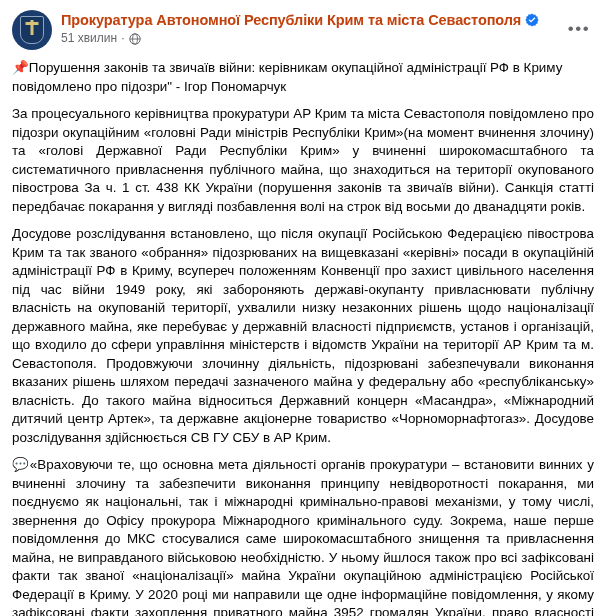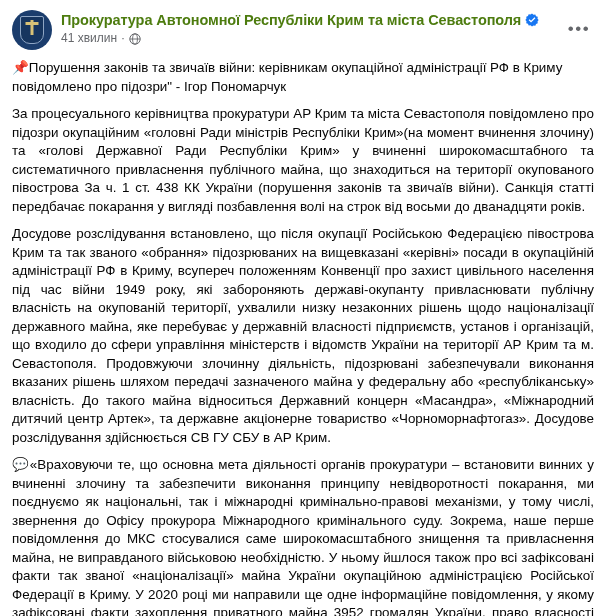--- a/index.html
+++ b/index.html
@@ -73,21 +73,21 @@
   }
   .page-title-row {
     display: flex;
     align-items: center;
     gap: 4px;
     flex-wrap: nowrap;
   }
   .page-title {
     font-size: 14.5px;
     font-weight: bold;
-    color: #4d7c0f;
+    color: #c2410c;
     line-height: 18px;
     white-space: nowrap;
     letter-spacing: -0.1px;
   }
   .verified-badge {
     width: 14px;
     height: 14px;
     flex: 0 0 14px;
     display: inline-block;
   }
@@ -158,21 +158,21 @@
       <div class="page-title-row">
         <span class="page-title">Прокуратура Автономної Республіки Крим та міста Севастополя</span>
         <span class="verified-badge">
           <svg width="14" height="14" viewBox="0 0 16 16">
             <path d="M8 0.6l1.7 1.3 2.1-0.3 0.8 2 2 0.8-0.3 2.1L15.6 8l-1.3 1.7 0.3 2.1-2 0.8-0.8 2-2.1-0.3L8 15.4l-1.7-1.3-2.1 0.3-0.8-2-2-0.8 0.3-2.1L0.4 8l1.3-1.7-0.3-2.1 2-0.8 0.8-2 2.1 0.3z" fill="#1877f2"></path>
             <path d="M6.9 10.9L4.2 8.2l1-1 1.7 1.7 4-4 1 1z" fill="#ffffff"></path>
           </svg>
         </span>
       </div>
       <div class="meta-row">
-        <span class="meta-time">41 хвилин</span>
+        <span class="meta-time">51 хвилин</span>
         <span class="meta-dot">·</span>
         <span class="globe-icon">
           <svg width="12" height="12" viewBox="0 0 12 12">
             <circle cx="6" cy="6" r="5.2" fill="none" stroke="#65676b" stroke-width="1"></circle>
             <ellipse cx="6" cy="6" rx="2.4" ry="5.2" fill="none" stroke="#65676b" stroke-width="0.9"></ellipse>
             <line x1="0.8" y1="6" x2="11.2" y2="6" stroke="#65676b" stroke-width="0.9"></line>
           </svg>
         </span>
       </div>
     </div>

